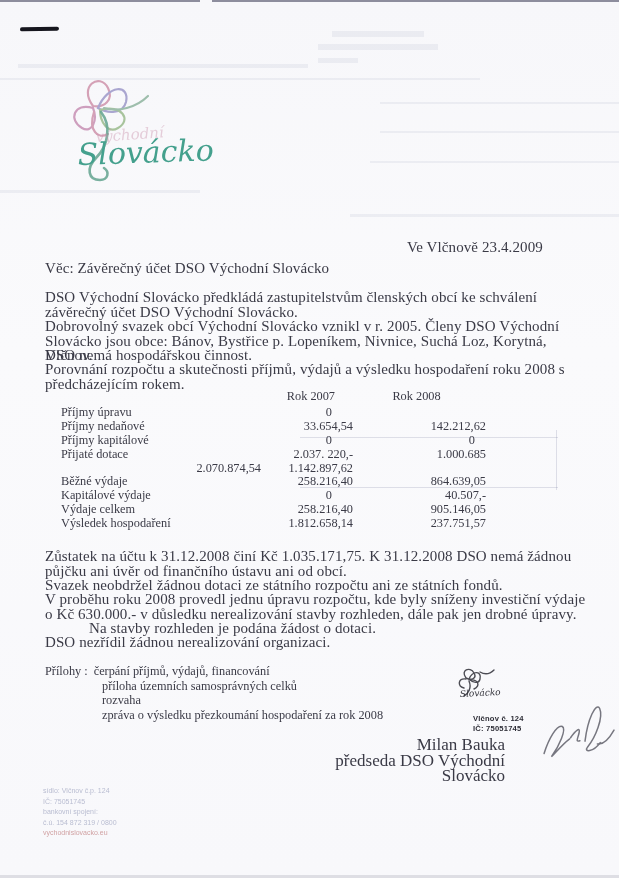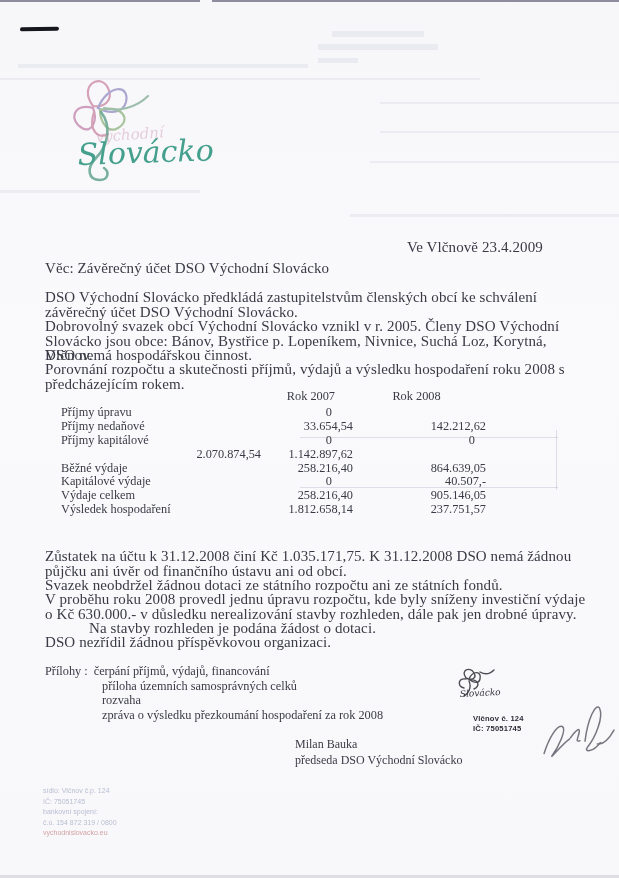--- a/index.html
+++ b/index.html
@@ -36,21 +36,21 @@
   .thead{margin-bottom:2px;}
   
   #attachments{left:45px;top:664px;font-size:12.3px;line-height:14.6px;}
   #attachments .indent{margin-left:57px;}
   #attachments .first-line{display:flex;gap:6px;}
   
   #stamp{left:444px;top:666px;width:86px;text-align:left;}
   #stamp .stamp-lines{font-size:7.6px;line-height:9.5px;font-weight:bold;color:#2c2c35;font-family:"Liberation Sans",sans-serif;letter-spacing:.2px;margin-left:29px;}
   
   #sig-script{left:536px;top:696px;}
-  #sign-block{left:295px;top:737px;width:210px;text-align:left;font-size:12px;line-height:15.5px;}
+  #sign-block{left:295px;top:737px;width:210px;text-align:right;font-size:17px;line-height:15.5px;}
   
   #footer{left:43px;top:786px;font-size:7px;line-height:10.6px;color:rgba(95,105,150,.42);filter:blur(.4px);font-family:"Liberation Sans",sans-serif;}
   #footer .web{color:rgba(175,85,85,.55);}
   .script-green{fill:#44a08d;font-style:italic;font-family:"DejaVu Serif",serif;}
 </style>
 </head>
 <body>
 
 <div id="page">
 
@@ -115,20 +115,25 @@
       <span>Příjmy nedaňové</span>
       <span class="num c7">33.654,54</span>
       <span class="num c8">142.212,62</span>
     </div>
     <div class="trow">
       <span>Příjmy kapitálové</span>
       <span class="num c7 zero7">0</span>
       <span class="num c8 zero8">0</span>
     </div>
     <div class="trow">
+      <span>Přijaté dotace</span>
+      <span class="num c7">2.037. 220,-</span>
+      <span class="num c8">1.000.685</span>
+    </div>
+    <div class="trow">
       <span class="num c7">2.070.874,54</span>
       <span class="num c8">1.142.897,62</span>
     </div>
     <div class="trow">
       <span>Běžné výdaje</span>
       <span class="num c7">258.216,40</span>
       <span class="num c8">864.639,05</span>
     </div>
     <div class="trow">
       <span>Kapitálové výdaje</span>
@@ -144,21 +149,21 @@
       <span>Výsledek hospodaření</span>
       <span class="num c7">1.812.658,14</span>
       <span class="num c8">237.751,57</span>
     </div>
   </div>
 
   <div class="abs txt para" style="left:45px;top:549px;">Zůstatek na účtu k 31.12.2008 činí Kč 1.035.171,75. K 31.12.2008 DSO nemá žádnou půjčku ani úvěr od finančního ústavu ani od obcí.</div>
   <div class="abs txt para" style="left:45px;top:578px;">Svazek neobdržel žádnou dotaci ze státního rozpočtu ani ze státních fondů.</div>
   <div class="abs txt para" style="left:45px;top:592px;">V proběhu roku 2008 provedl jednu úpravu rozpočtu, kde byly sníženy investiční výdaje o Kč 630.000.- v důsledku nerealizování stavby rozhleden, dále pak jen drobné úpravy.</div>
   <div class="abs txt para" style="left:45px;top:621px;margin-left:44px;">Na stavby rozhleden je podána žádost o dotaci.</div>
-  <div class="abs txt para" style="left:45px;top:635px;">DSO nezřídil žádnou příspěvkovou organizaci.</div>
+  <div class="abs txt para" style="left:45px;top:635px;">DSO nezřídil žádnou nerealizování organizaci.</div>
 
   <div class="abs" id="attachments">
     <div class="first-line">
       <span>Přílohy :</span>
       <span>čerpání příjmů, výdajů, financování</span>
     </div>
     <div class="indent">příloha územních samosprávných celků</div>
     <div class="indent">rozvaha</div>
     <div class="indent">zpráva o výsledku přezkoumání hospodaření za rok 2008</div>
   </div>

